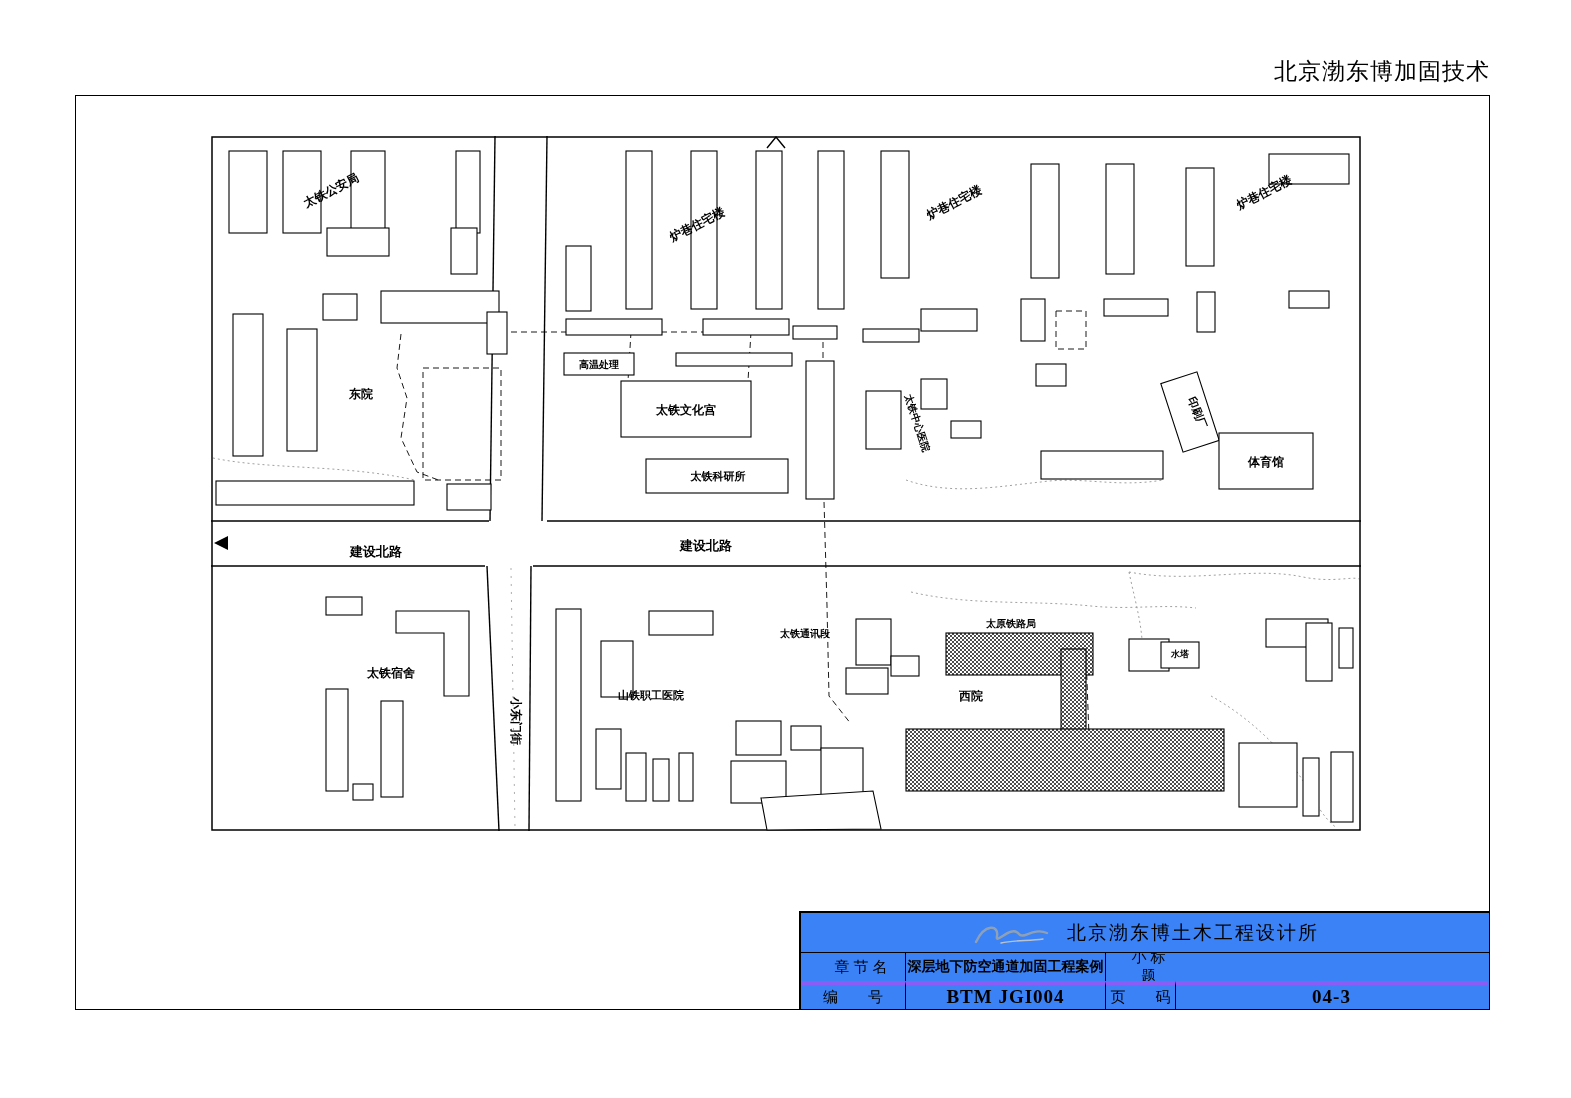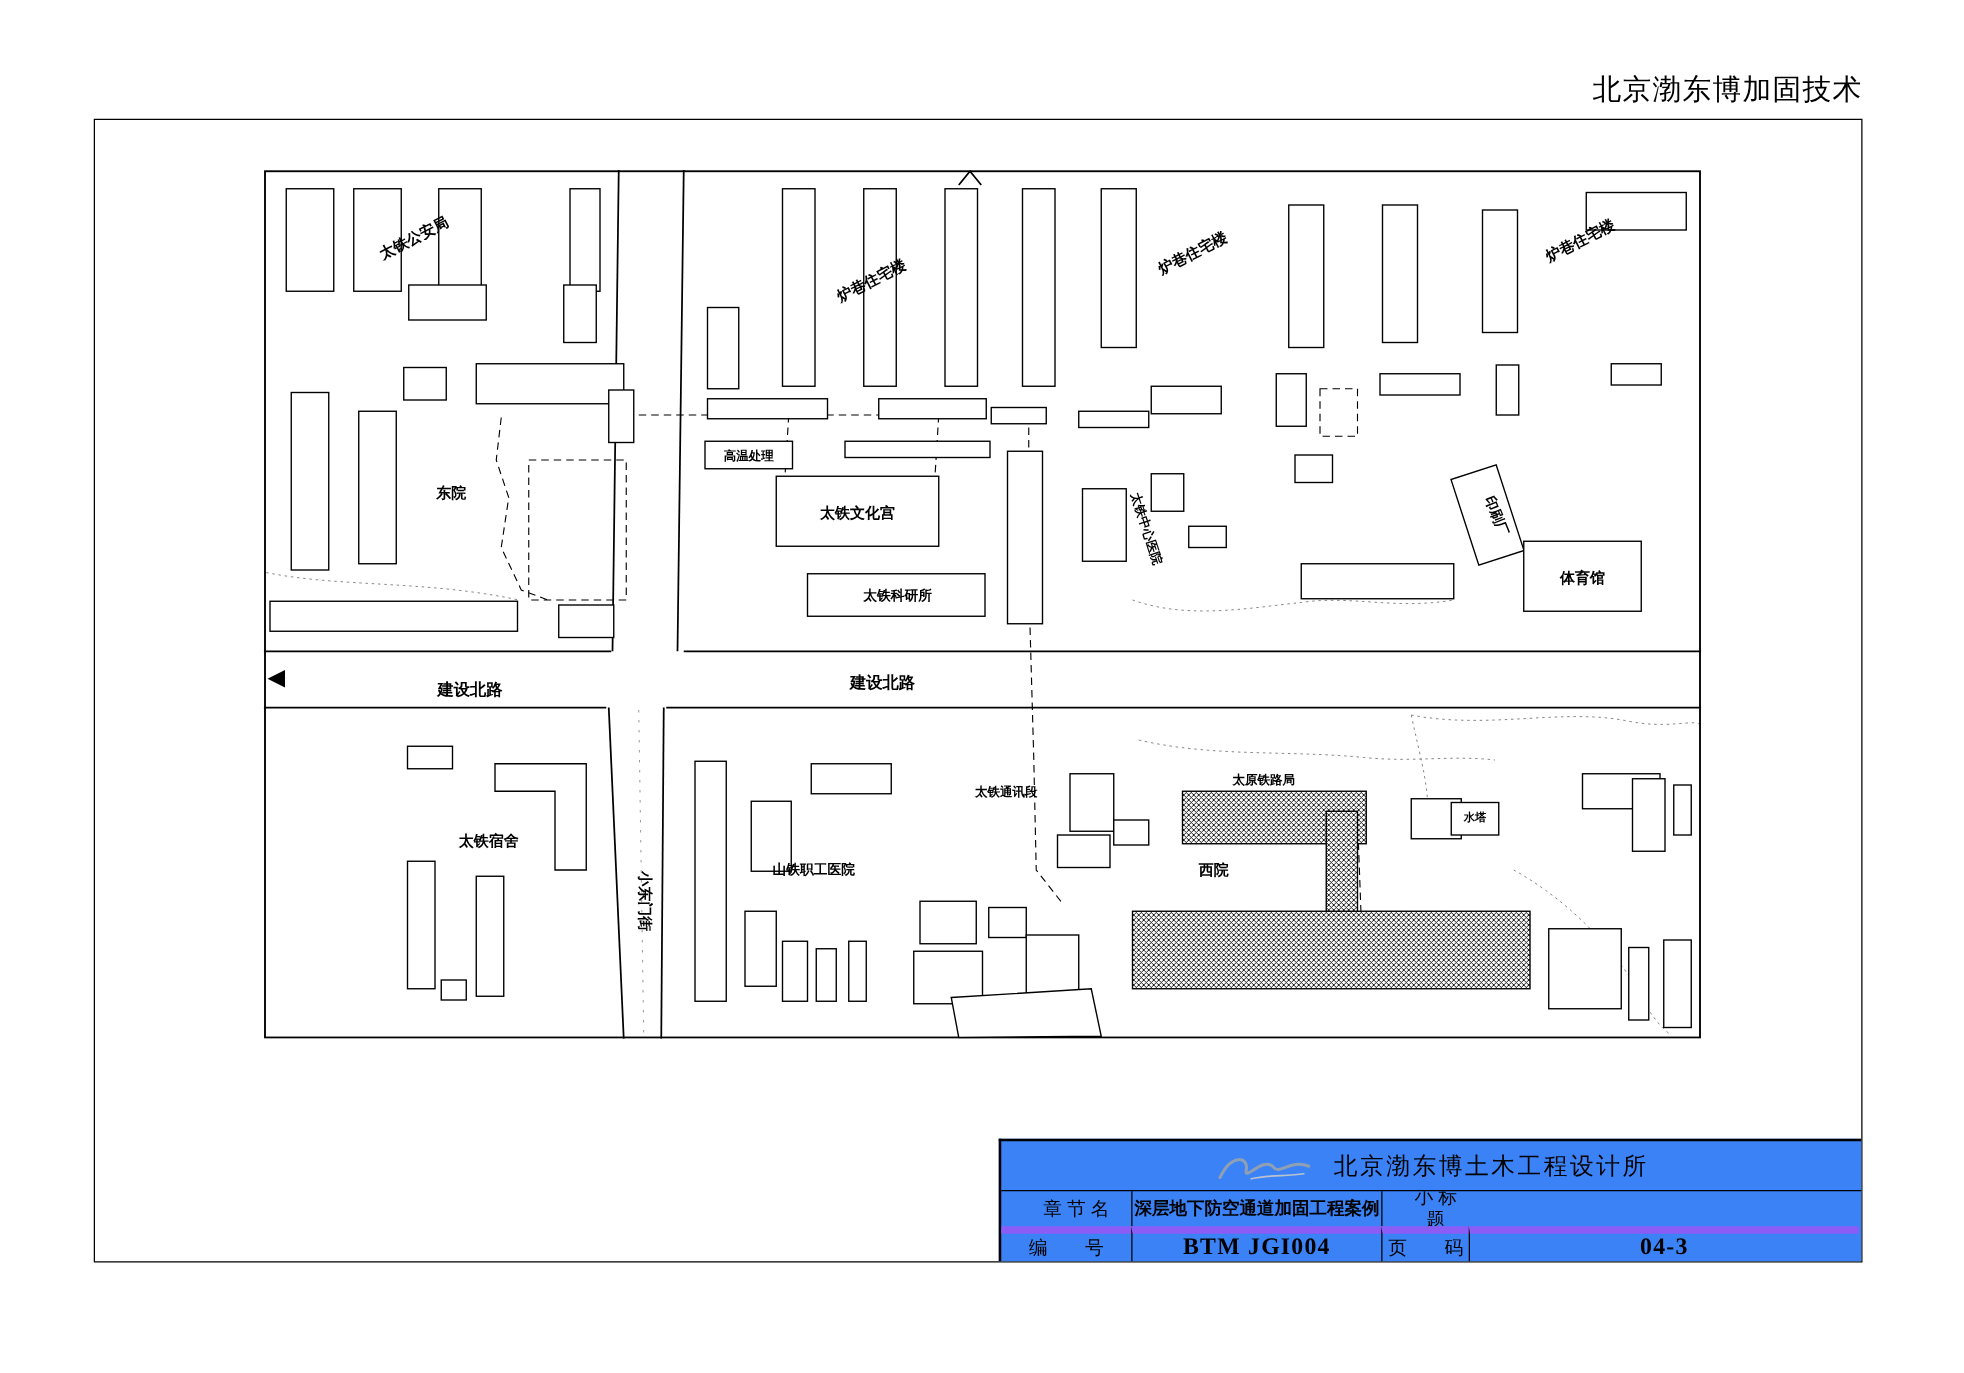--- a/index.html
+++ b/index.html
@@ -27,21 +27,21 @@
                    letter-spacing:1px; border-bottom:3px solid #000; padding:0 8px 5px 2px; }
 
   .title-block { position:absolute; right:0; bottom:0; width:690px; height:98px;
                  border-left:2px solid #000; border-top:2px solid #000; background:#3b82f6;text-align:center; }
   .tb-row1 { height:40px; border-bottom:1px solid #000; display:flex; align-items:center;
              justify-content:center; gap:16px; }
   .tb-company { font-size:19px; letter-spacing:2px; }
   .tb-grid { display:grid; grid-template-columns:104px 200px 70px 312px; grid-auto-rows:28px; }
   .cell { display:flex; align-items:center; justify-content:center; font-size:15px; overflow:hidden; }
   .cell.cl { border-left:1px solid #000; }
-  .cell.ct { border-top:6px solid #8b5cf6; }
+  .cell.ct { border-top:4px solid #8b5cf6; }
   .cell.lab { letter-spacing:4px;padding-left:20px; }
   .cell.v-chapter { font-weight:bold; font-size:14px; }
   .cell.v-subtitle { font-weight:bold; font-size:16px; letter-spacing:4px;margin-top:41px; }
   .cell.v-code { font-weight:bold; font-size:19px; letter-spacing:1px;
                  font-family:Liberation Serif, serif; }
 </style>
 </head>
 <body>
 
 <div class="watermark">北京渤东博加固技术</div>

